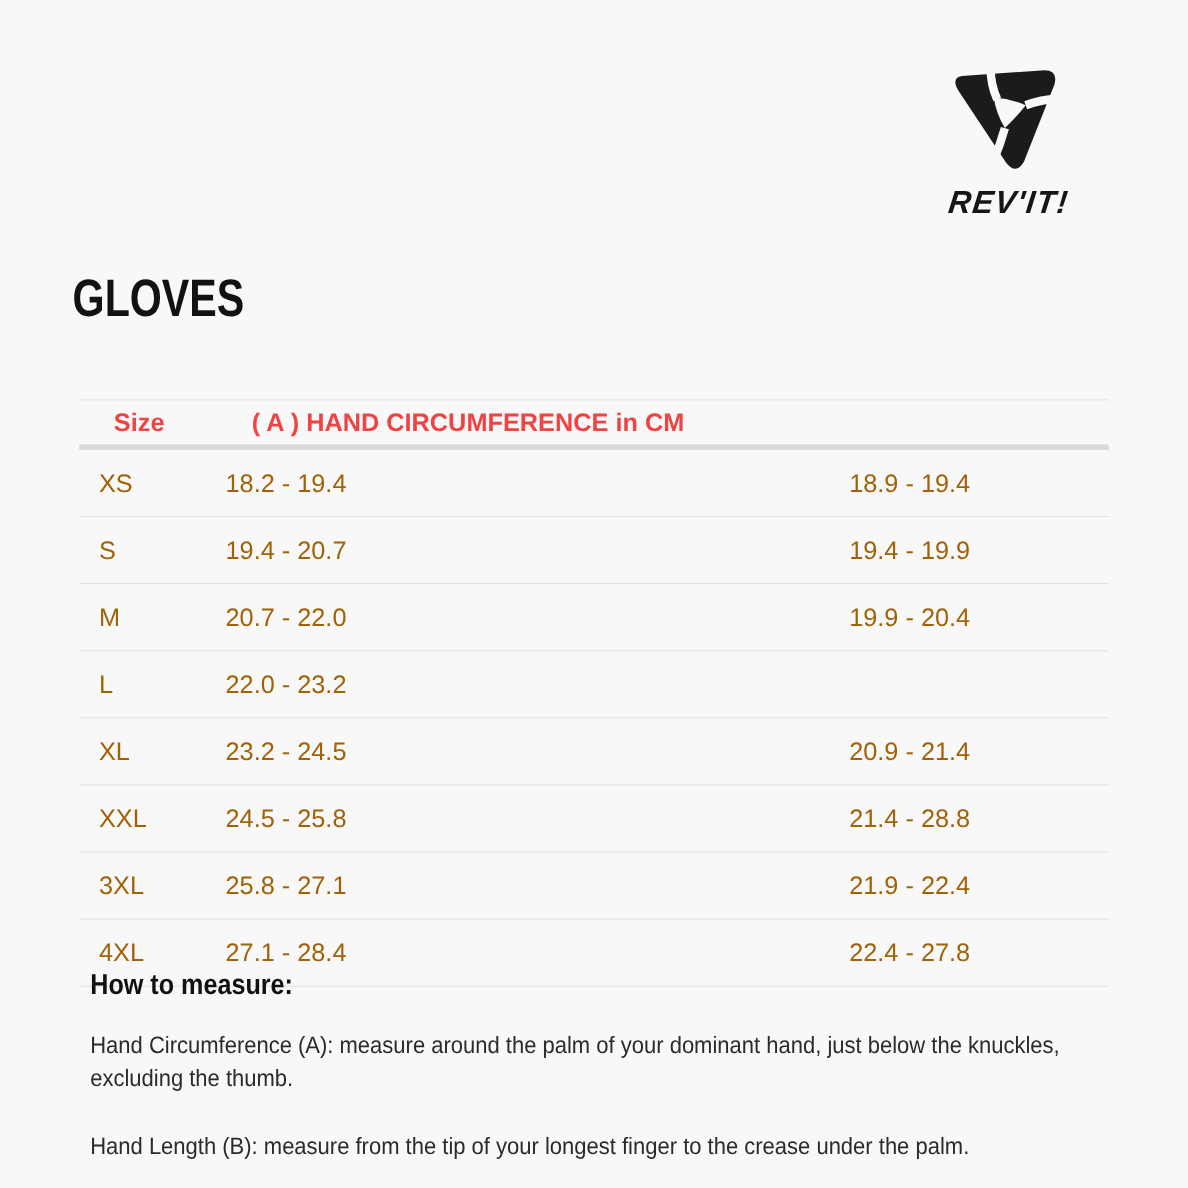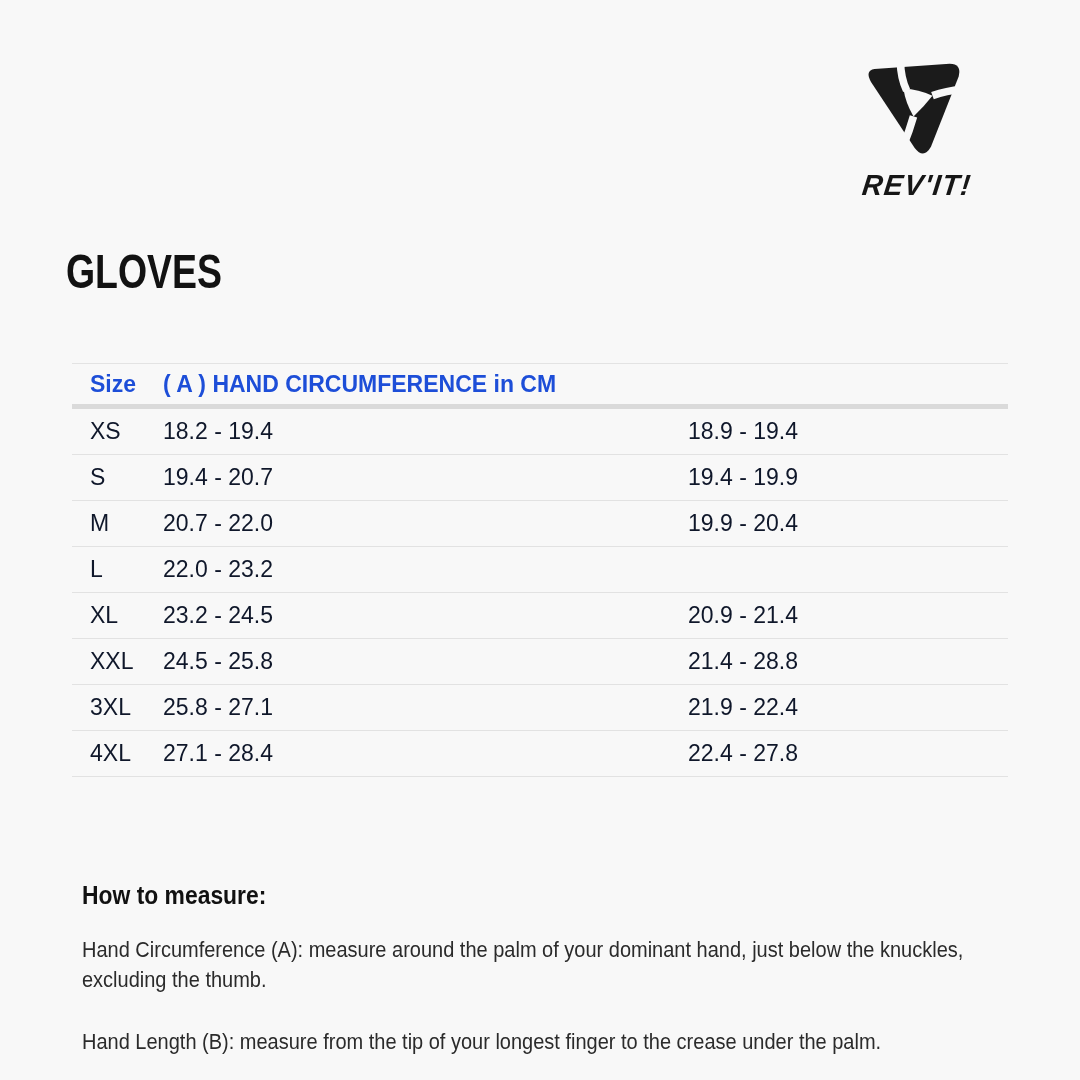--- a/index.html
+++ b/index.html
@@ -49,26 +49,26 @@
     border-top:1px solid #e3e3e3;
     box-sizing:border-box;
   }
   .trow,.thead{
     display:flex;align-items:center;
     padding-left:18px;box-sizing:border-box;
   }
   .thead{
     height:45px;
     border-bottom:5px solid #dadada;
-    font-weight:bold;font-size:23px;color:#1d4ed8;
+    font-weight:bold;font-size:23px;color:#ef4444;text-align:center;
   }
   .trow{
-    height:46px;
+    height:61px;
     border-bottom:1px solid #e2e2e2;
-    font-size:23px;color:#0f172a;
+    font-size:23px;color:#a16207;gap:42px;
   }
   .c1{width:73px;flex:0 0 auto;}
   .c2{width:525px;flex:0 0 auto;}
   .c3{flex:1;}
 
   
   .measure{
     position:absolute;
     top:880px;left:82px;width:940px;
   }

